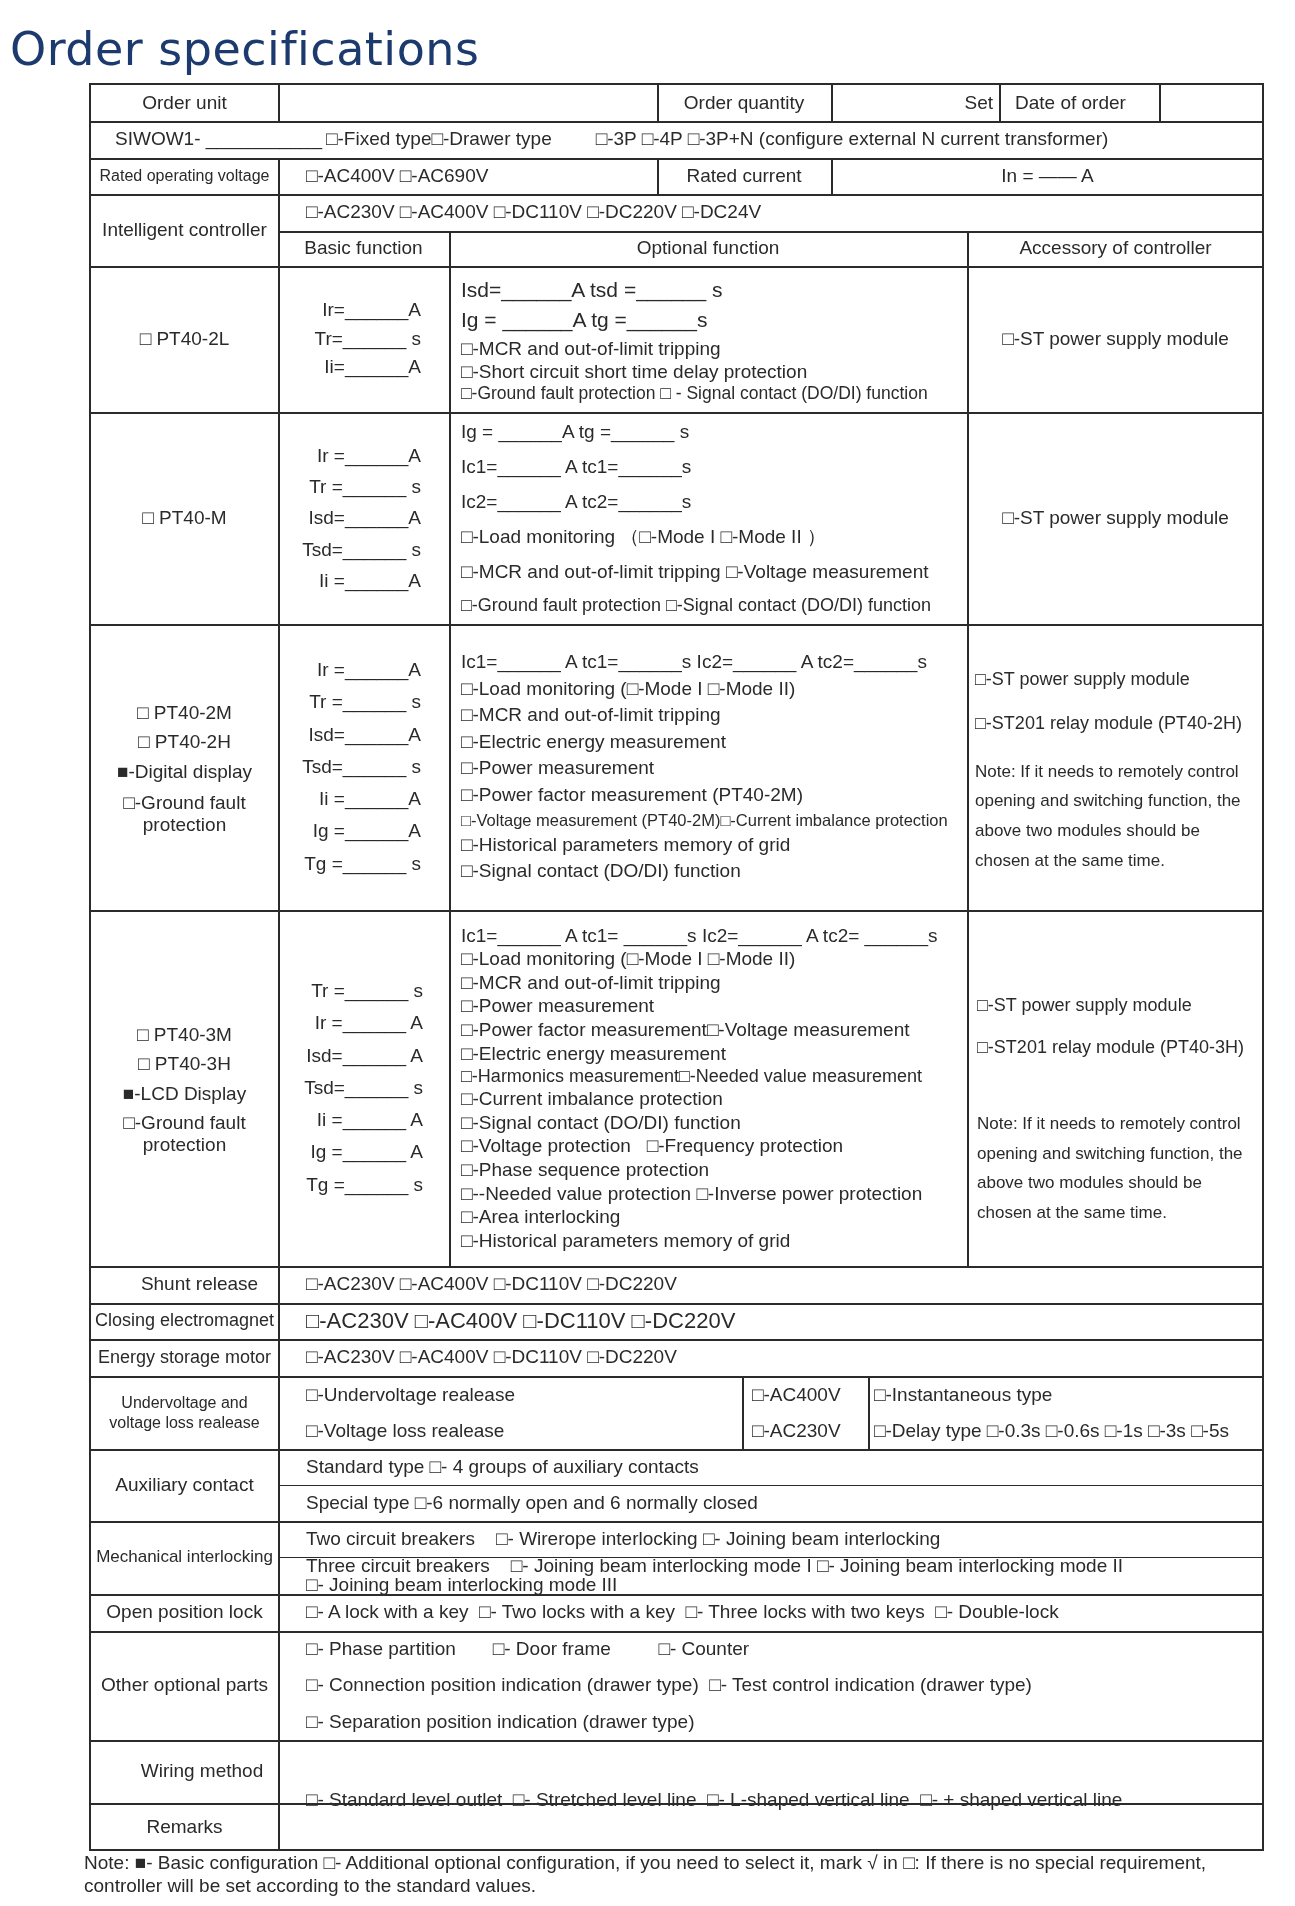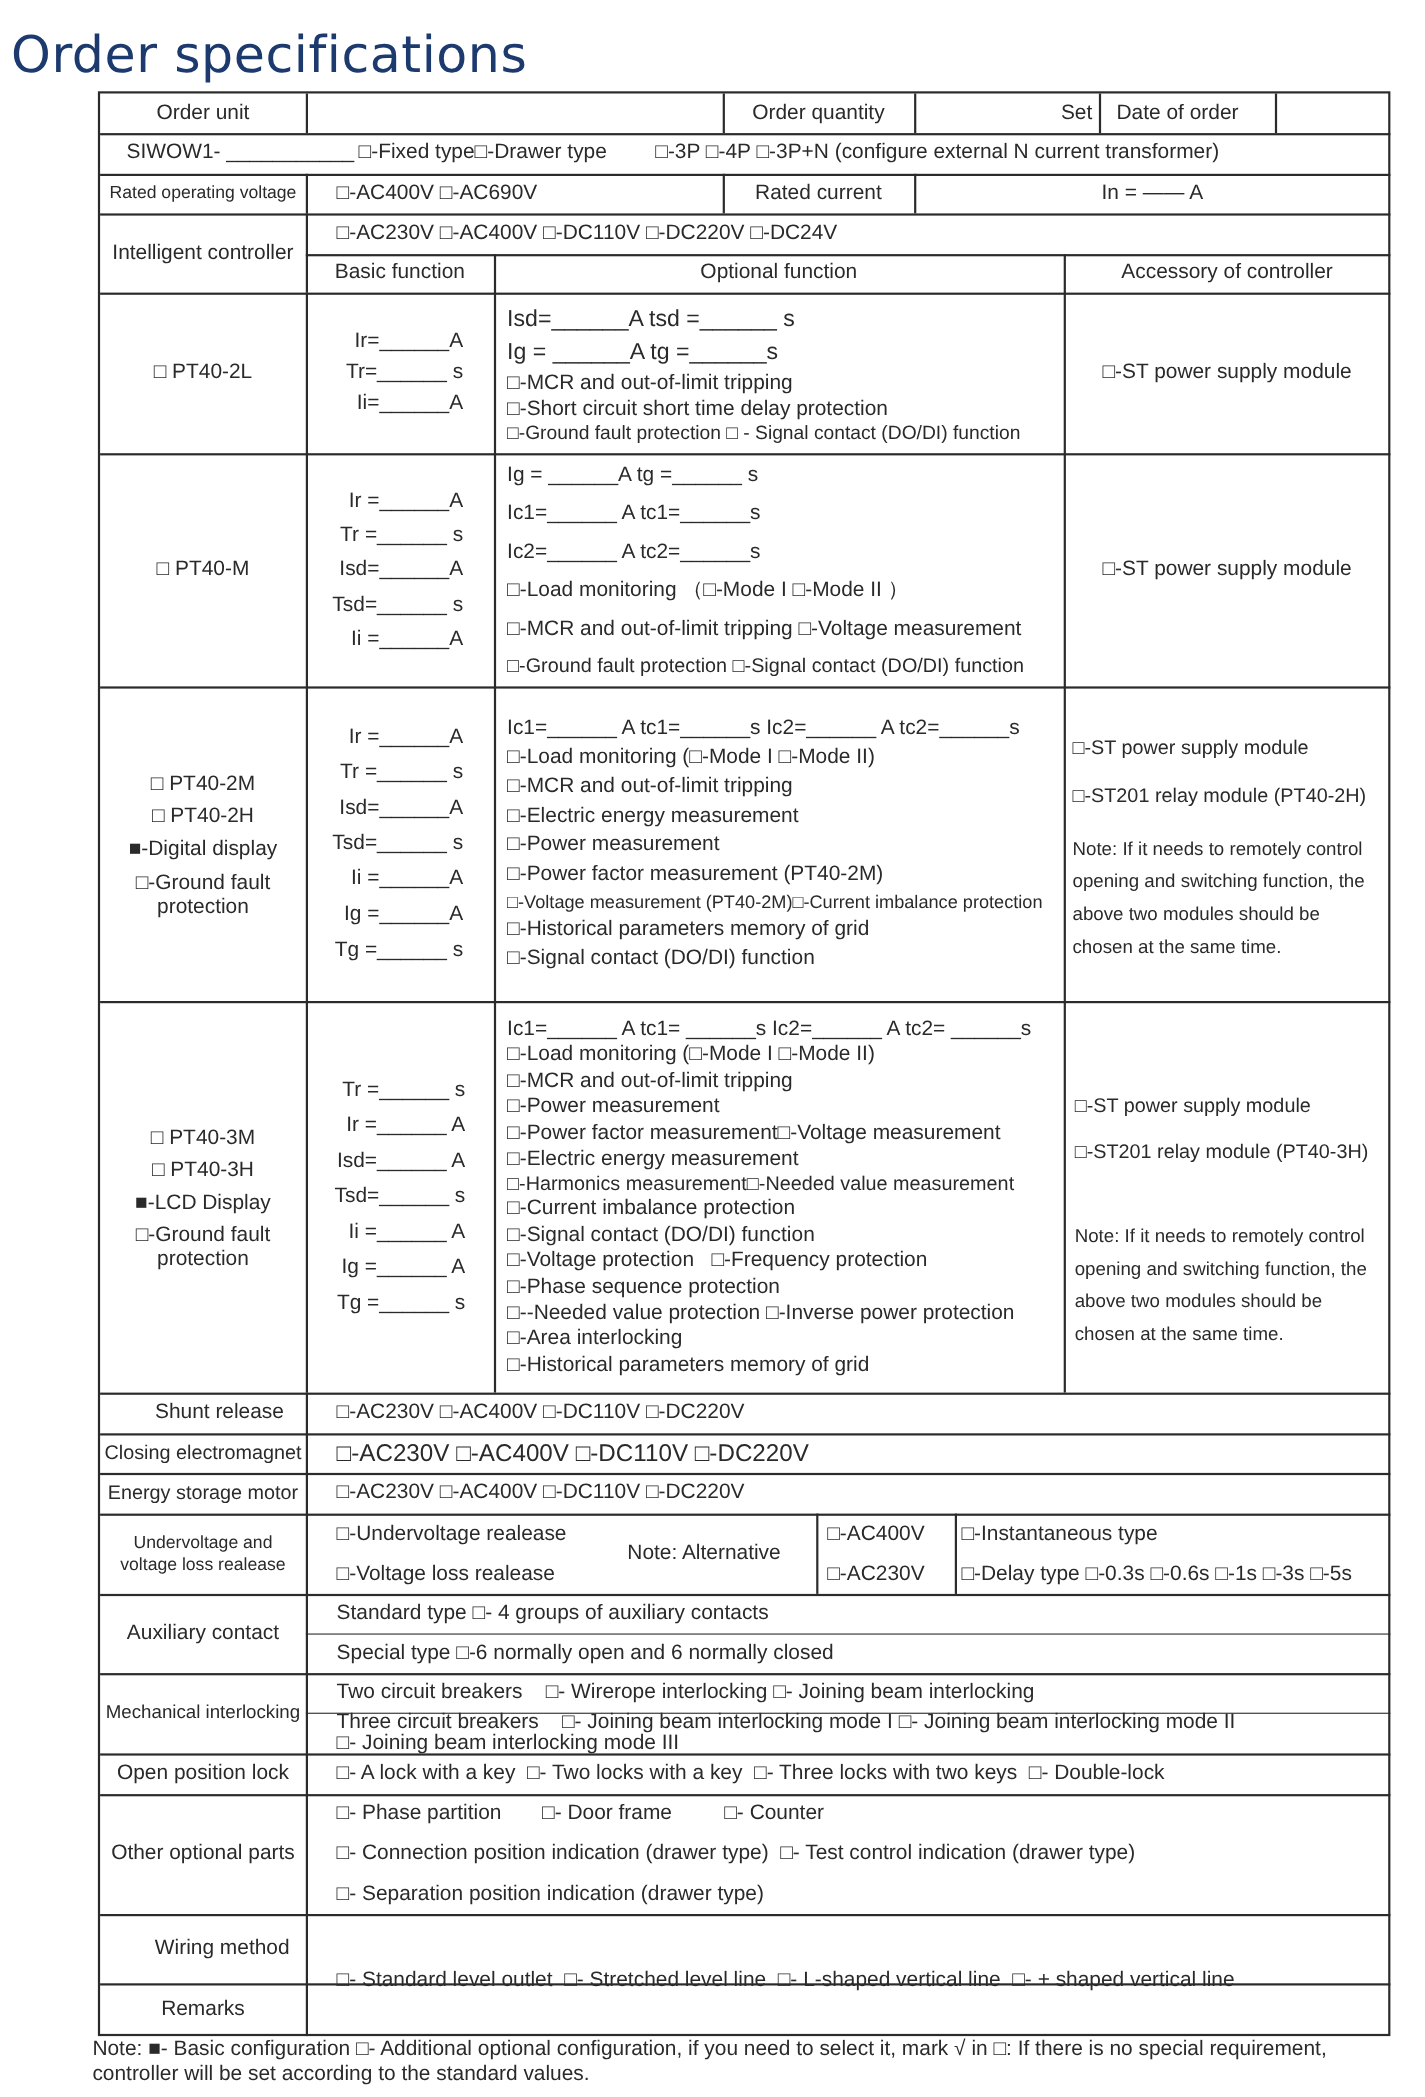--- a/index.html
+++ b/index.html
@@ -195,21 +195,20 @@
 
   <div class="cell ctr" style="left:0;top:1254px;width:187px;height:37px;font-size:18px;">Energy storage motor</div>
   <div class="cell lft" style="left:187px;top:1254px;width:986px;height:37px;">□-AC230V □-AC400V □-DC110V □-DC220V</div>
   <div class="hl" style="left:0;top:1291px;width:1173px;"></div>
 
   <div class="cell ctr" style="left:0;top:1291px;width:187px;height:73px;font-size:16px;padding:0 6px;">Undervoltage and voltage loss realease</div>
   <div class="cell stack" style="left:187px;top:1291px;width:260px;height:73px;padding-left:28px;line-height:1.85;">
     <div>□-Undervoltage realease</div>
     <div>□-Voltage loss realease</div>
   </div>
-  <div class="cell ctr" style="left:447px;top:1291px;width:204px;height:73px;">Note: Alternative</div>
   <div class="cell stack" style="left:651px;top:1291px;width:126px;height:73px;padding-left:10px;line-height:1.85;">
     <div>□-AC400V</div>
     <div>□-AC230V</div>
   </div>
   <div class="cell stack" style="left:777px;top:1291px;width:396px;height:73px;padding-left:6px;line-height:1.85;">
     <div>□-Instantaneous type</div>
     <div>□-Delay type □-0.3s □-0.6s □-1s □-3s □-5s</div>
   </div>
   <div class="vl" style="left:651px;top:1291px;height:73px;"></div>
   <div class="vl" style="left:777px;top:1291px;height:73px;"></div>

